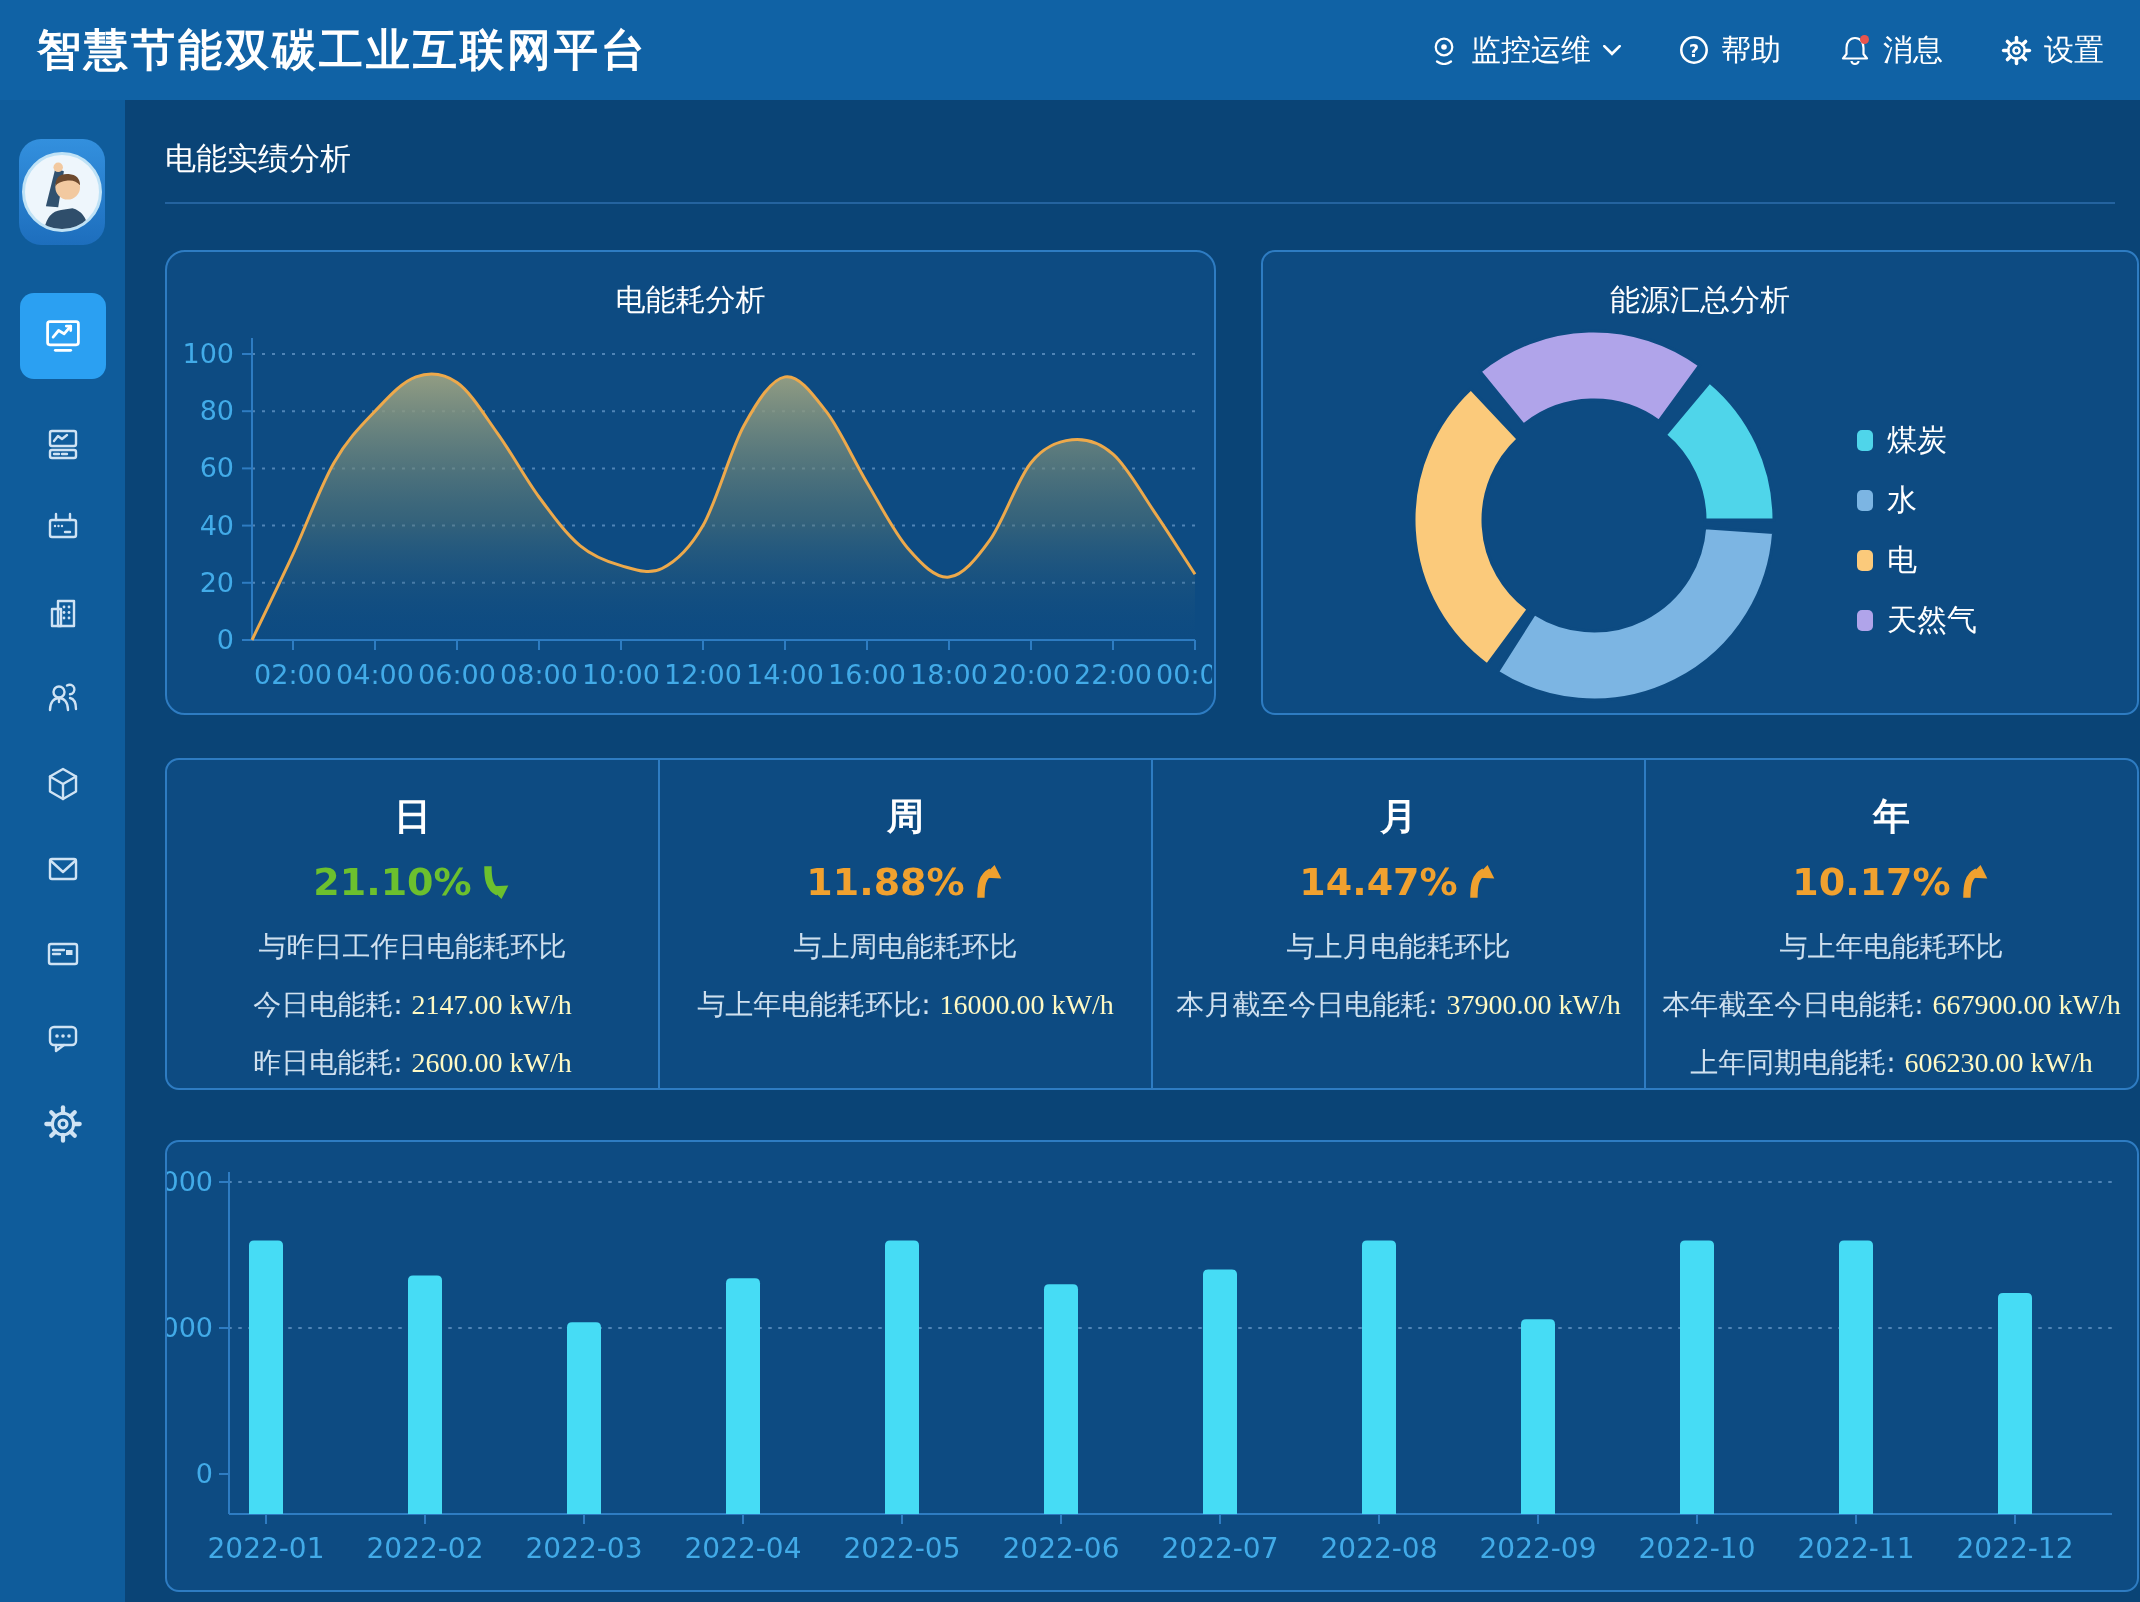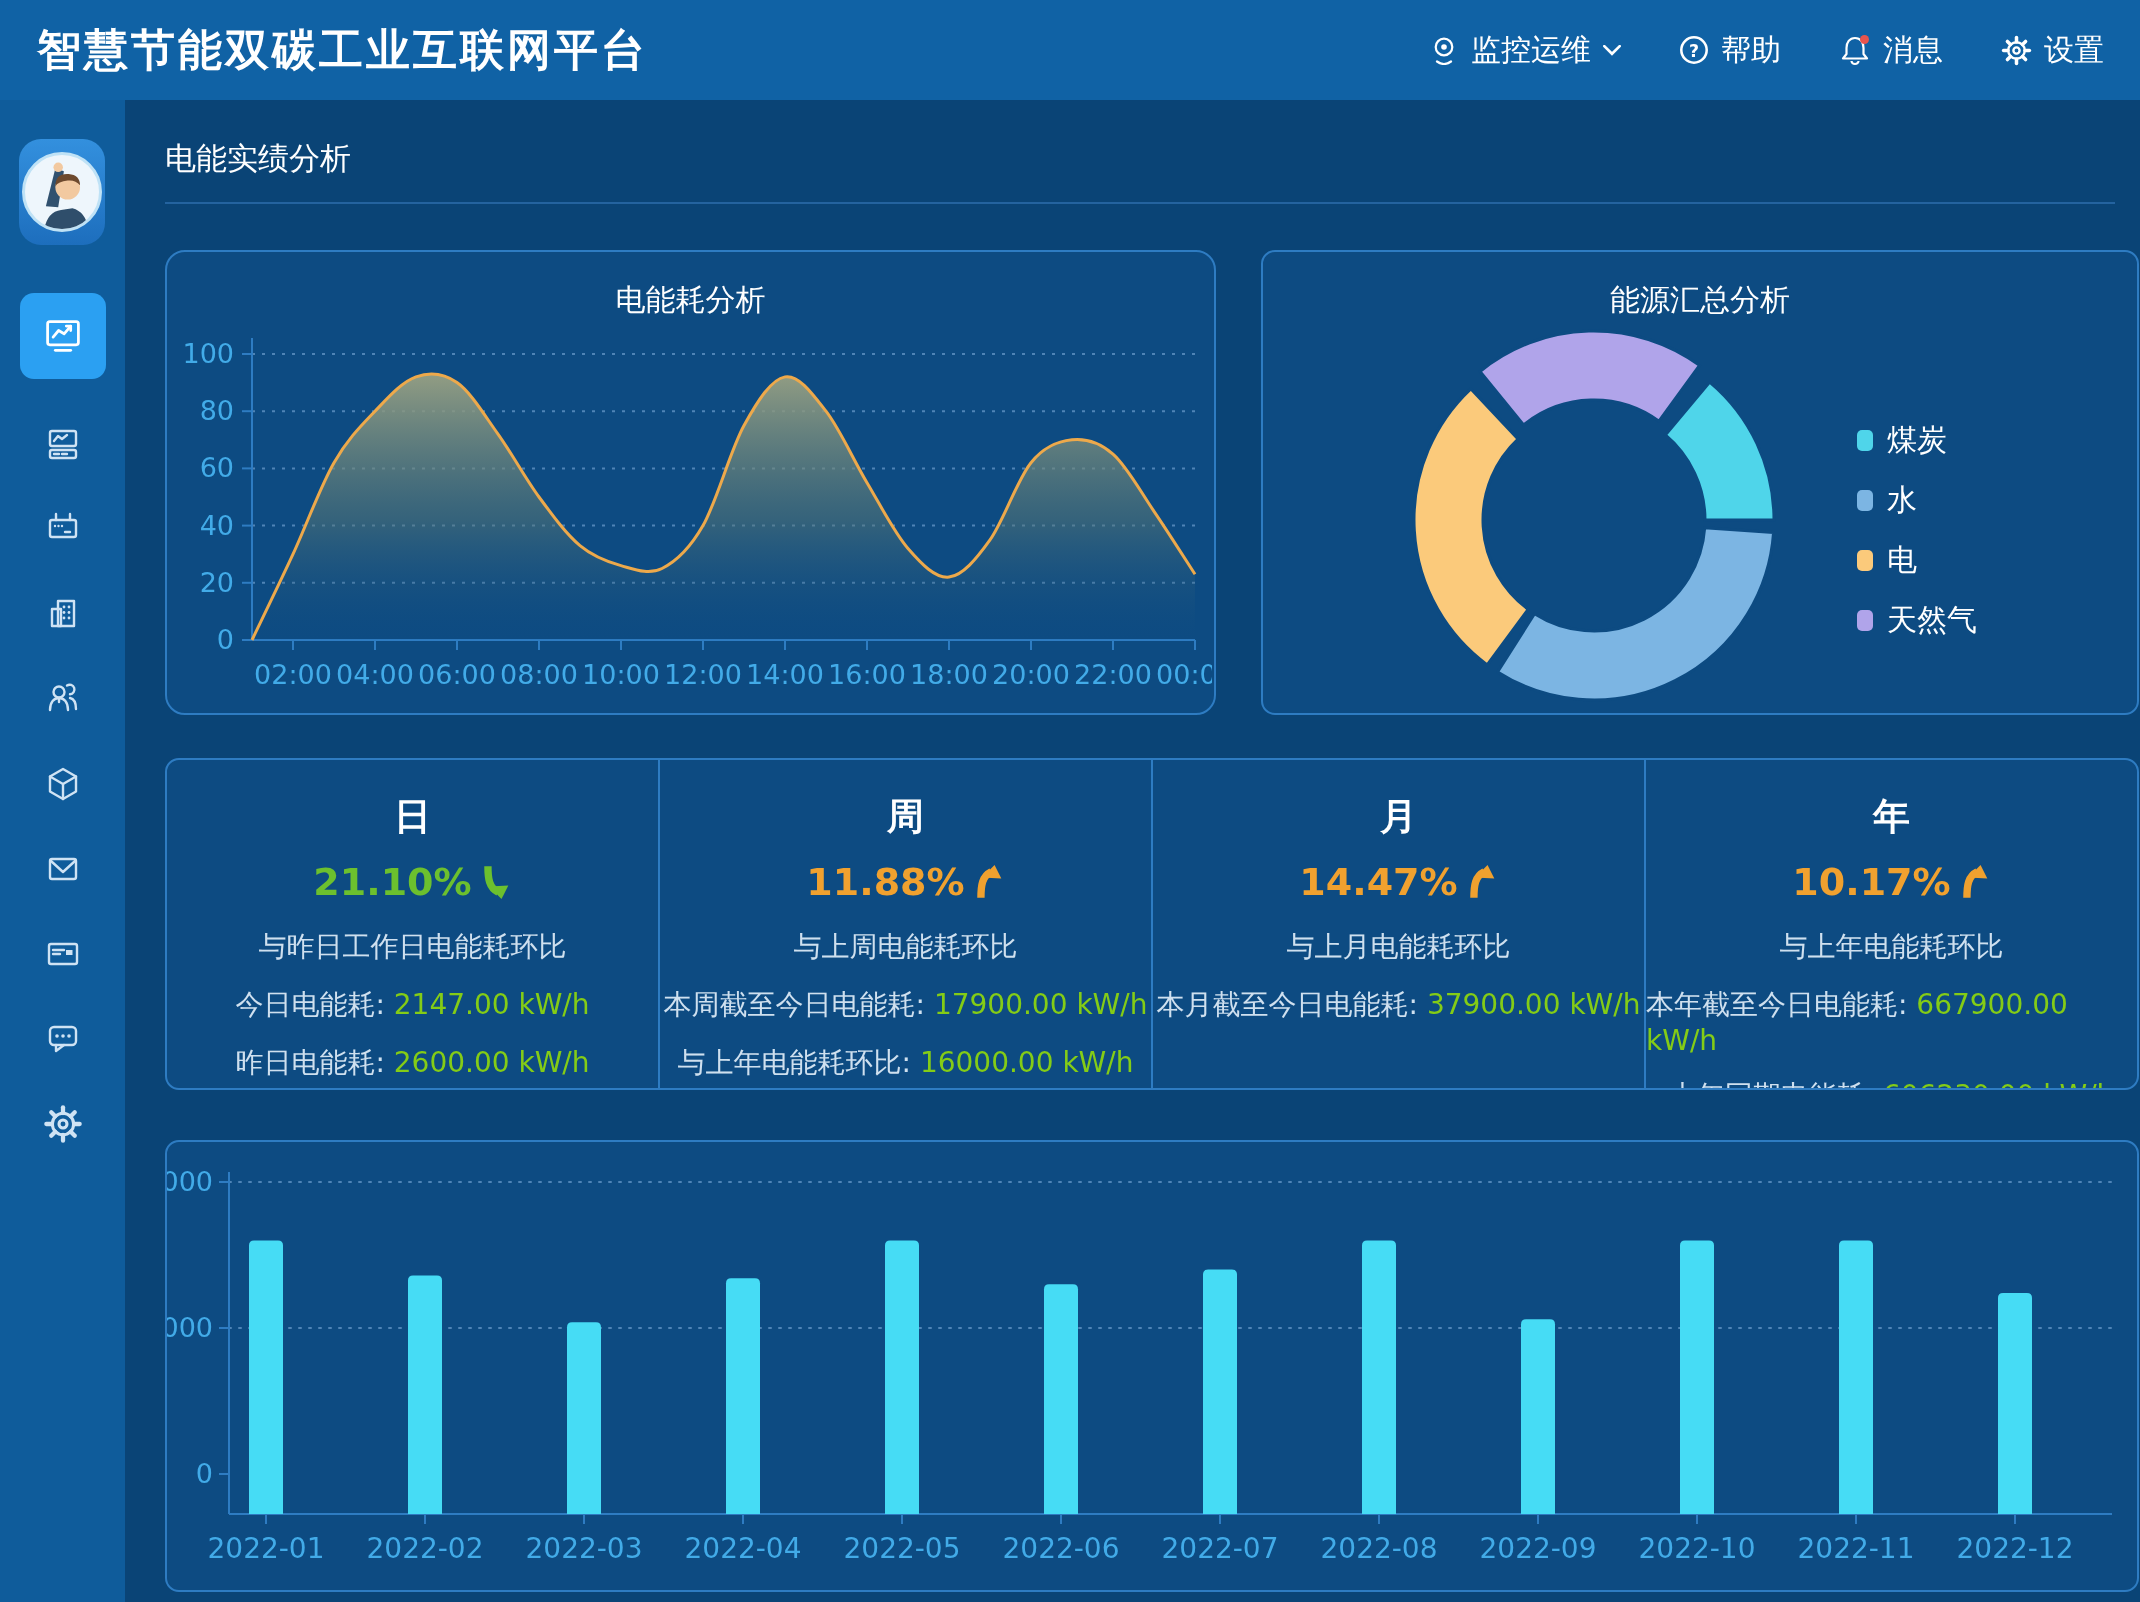--- a/index.html
+++ b/index.html
@@ -45,21 +45,21 @@
   .cards { display:flex; margin-top:43px; width:1974px; height:332px;
     background:#0d4b82; border:2px solid #2e7cc2; border-radius:14px; overflow:hidden; }
   .stat-card { flex:1 1 0; border-right:2px solid #2e7cc2; display:flex; flex-direction:column;
     align-items:center; padding-top:32px; }
   .stat-card:last-child { border-right:none; }
   .period { font-size:37px; font-weight:bold; }
   .percent-row { margin-top:18px; display:flex; align-items:center; gap:10px; font-size:38px; font-weight:bold; }
   .trend-arrow { display:block; }
   .desc { margin-top:24px; font-size:28px; color:#cfe0ef; }
   .stat-row { margin-top:20px; font-size:28px; color:#cfe0ef; }
-  .stat-row .val { color:#84cc16; }
+  .stat-row .val { color:#fef9c3;font-family:Liberation Serif, serif; }
   
   .panel-bar { margin-top:50px; width:1974px; height:452px; }
   .bar-svg { width:1968px; height:446px; display:block; }
 </style>
 </head>
 <body>
 
 <div class="header">
   <div class="header-title">智慧节能双碳工业互联网平台</div>
   <div class="header-menu">
@@ -362,21 +362,20 @@
       <div class="percent-row" style="color: rgb(240, 161, 47);">
         <span>11.88%</span>
         <svg class="trend-arrow" width="30" height="34" viewBox="0 0 26 30">
           <g>
               <path d="M5,29 C5,18 6,10 14,6" stroke="currentColor" stroke-width="6.5" fill="none"></path>
               <polygon points="6,11 17,0 23,12" fill="currentColor"></polygon>
             </g>
         </svg>
       </div>
       <div class="desc">与上周电能耗环比</div>
-      <div class="stat-row"><span>本周截至今日电能耗:</span> <span class="val">17900.00 kW/h</span></div>
       <div class="stat-row"><span>与上年电能耗环比:</span> <span class="val">16000.00 kW/h</span></div>
     </div>
     <div class="stat-card">
       <div class="period">月</div>
       <div class="percent-row" style="color: rgb(240, 161, 47);">
         <span>14.47%</span>
         <svg class="trend-arrow" width="30" height="34" viewBox="0 0 26 30">
           <g>
               <path d="M5,29 C5,18 6,10 14,6" stroke="currentColor" stroke-width="6.5" fill="none"></path>
               <polygon points="6,11 17,0 23,12" fill="currentColor"></polygon>

